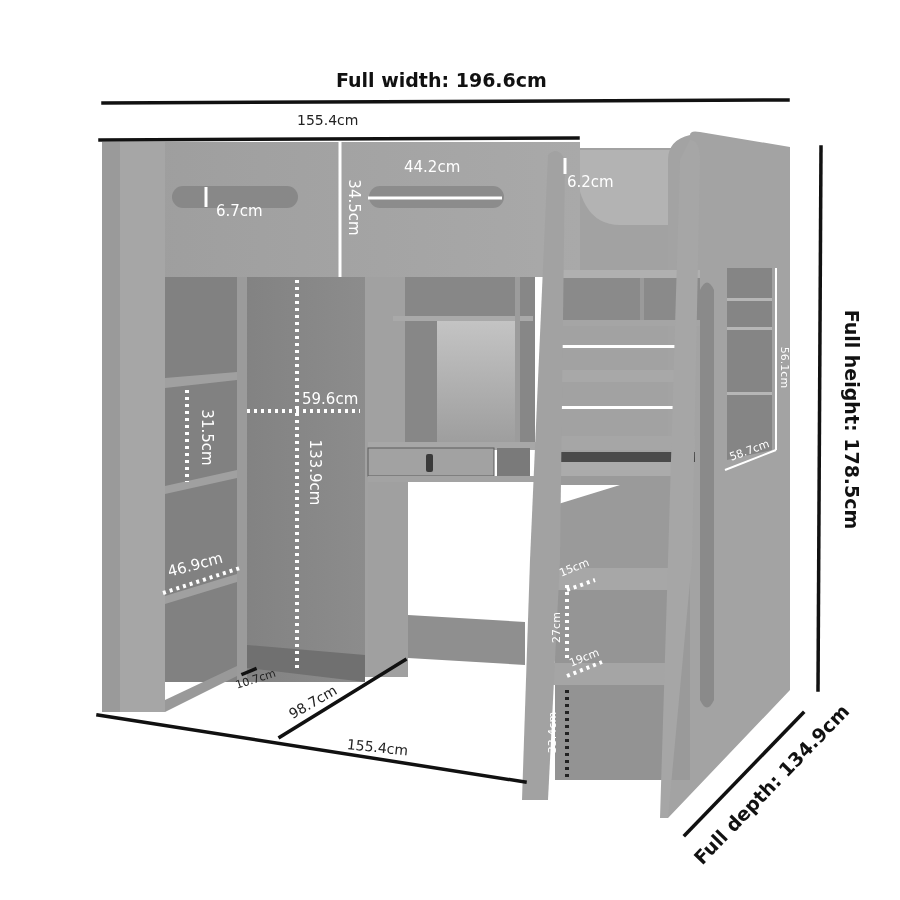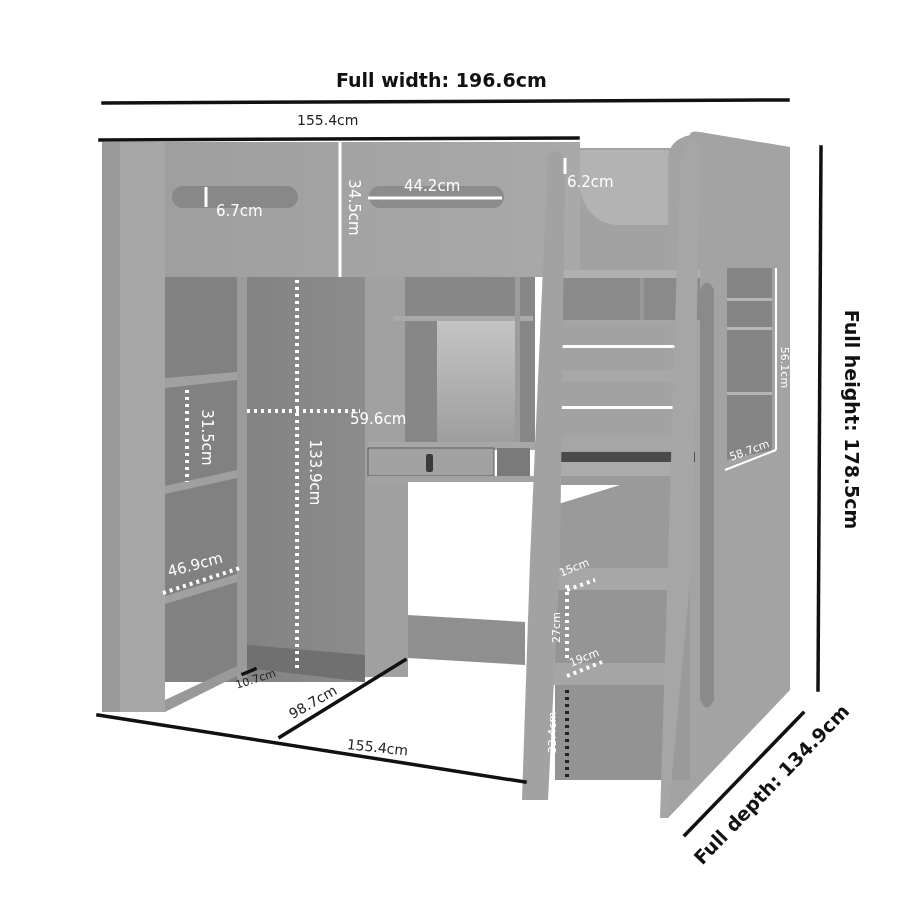--- a/index.html
+++ b/index.html
@@ -138,25 +138,25 @@
       <line x1="567" y1="690" x2="567" y2="780" stroke="#222" stroke-width="4" stroke-dasharray="3 4"></line>
     </g>
   </svg>
 
   <div class="lbl bold" style="left:336px;top:71px;">Full width: 196.6cm</div>
   <div class="lbl bold" style="left:742px;top:410px;transform:rotate(90deg);transform-origin:center;">Full height: 178.5cm</div>
   <div class="lbl bold" style="left:665px;top:775px;transform:rotate(-46deg);transform-origin:center;">Full depth: 134.9cm</div>
 
   <div class="lbl dark" style="left:297px;top:113px;">155.4cm</div>
   <div class="lbl light" style="left:216px;top:204px;">6.7cm</div>
-  <div class="lbl light" style="left:404px;top:179px;">44.2cm</div>
+  <div class="lbl light" style="left:404px;top:160px;">44.2cm</div>
   <div class="lbl light" style="left:325px;top:200px;transform:rotate(90deg);transform-origin:center;">34.5cm</div>
   <div class="lbl light" style="left:567px;top:175px;">6.2cm</div>
 
-  <div class="lbl light" style="left:302px;top:412px;margin-left:48px;">59.6cm</div>
+  <div class="lbl light" style="left:302px;top:392px;">59.6cm</div>
   <div class="lbl light" style="left:282px;top:465px;transform:rotate(90deg);transform-origin:center;">133.9cm</div>
   <div class="lbl light" style="left:178px;top:430px;transform:rotate(90deg);transform-origin:center;">31.5cm</div>
   <div class="lbl light" style="left:168px;top:565px;transform:rotate(-15deg);transform-origin:left center;">46.9cm</div>
   <div class="lbl dark small" style="left:236px;top:680px;transform:rotate(-18deg);transform-origin:left center;">10.7cm</div>
   <div class="lbl dark" style="left:290px;top:708px;transform:rotate(-30deg);transform-origin:left center;">98.7cm</div>
   <div class="lbl dark" style="left:347px;top:737px;transform:rotate(6deg);transform-origin:left center;">155.4cm</div>
 
   <div class="lbl light small" style="left:764px;top:362px;transform:rotate(90deg);transform-origin:center;">56.1cm</div>
   <div class="lbl light small" style="left:730px;top:452px;transform:rotate(-20deg);transform-origin:left center;">58.7cm</div>
 

